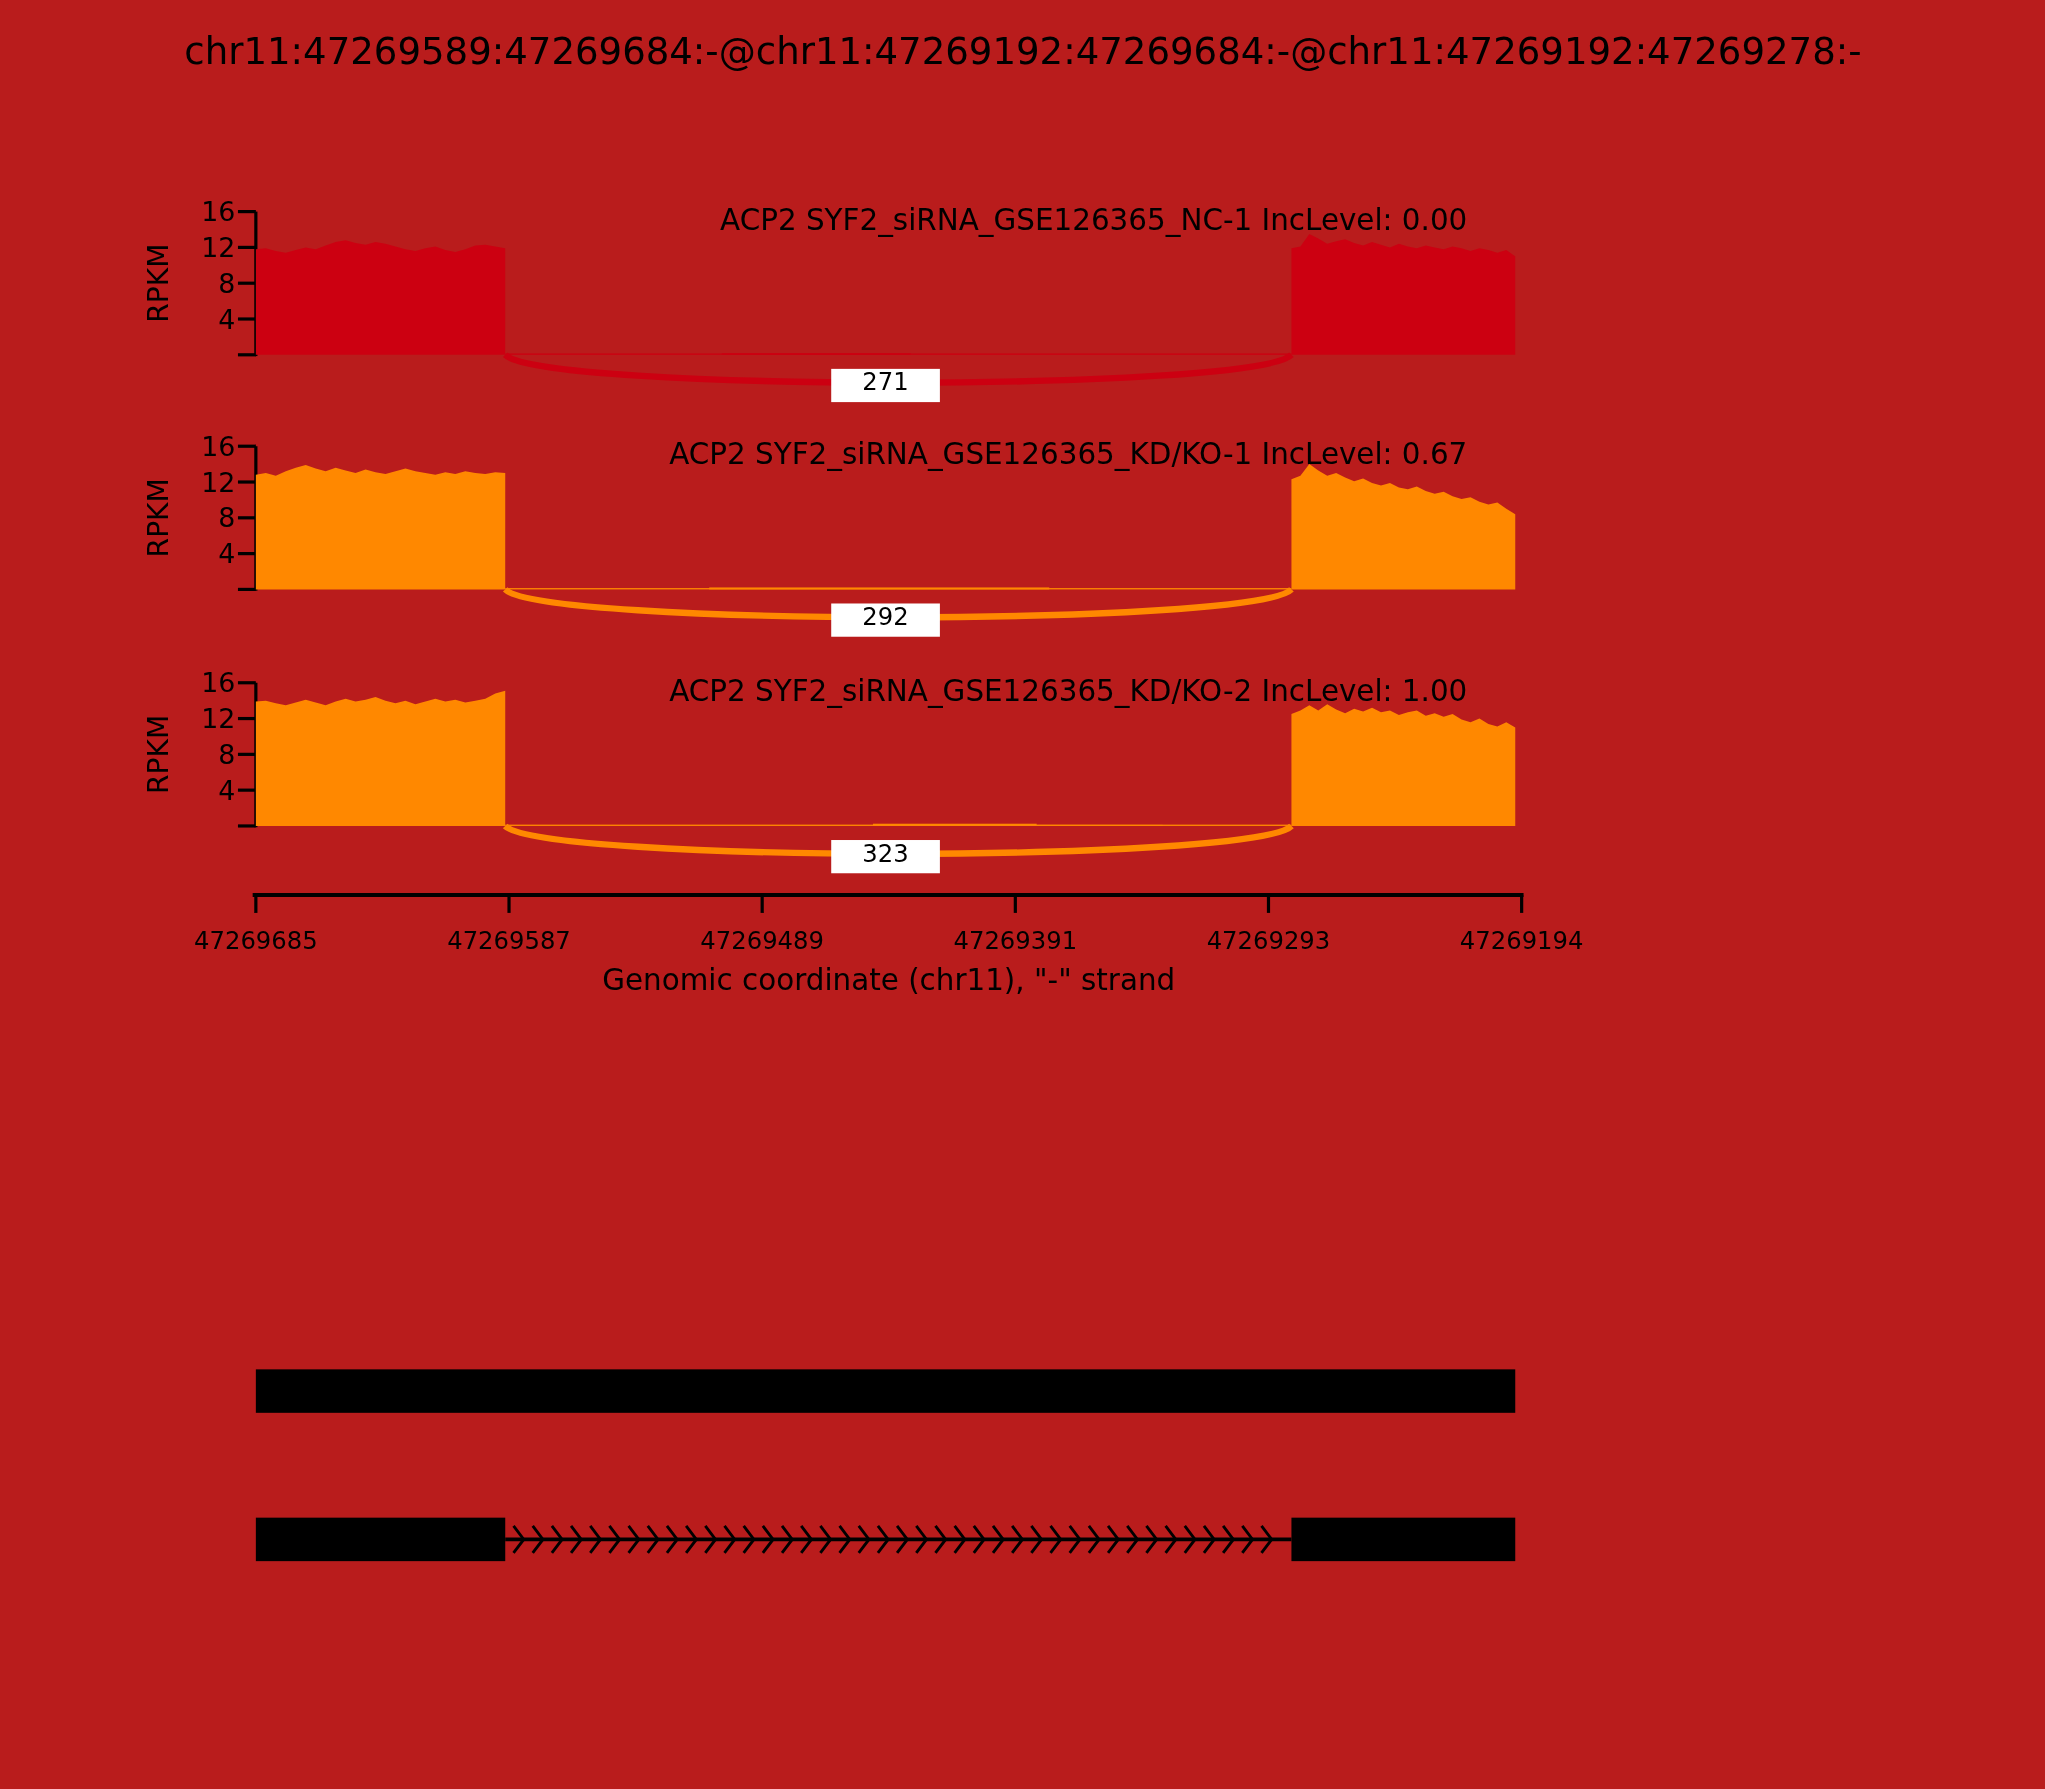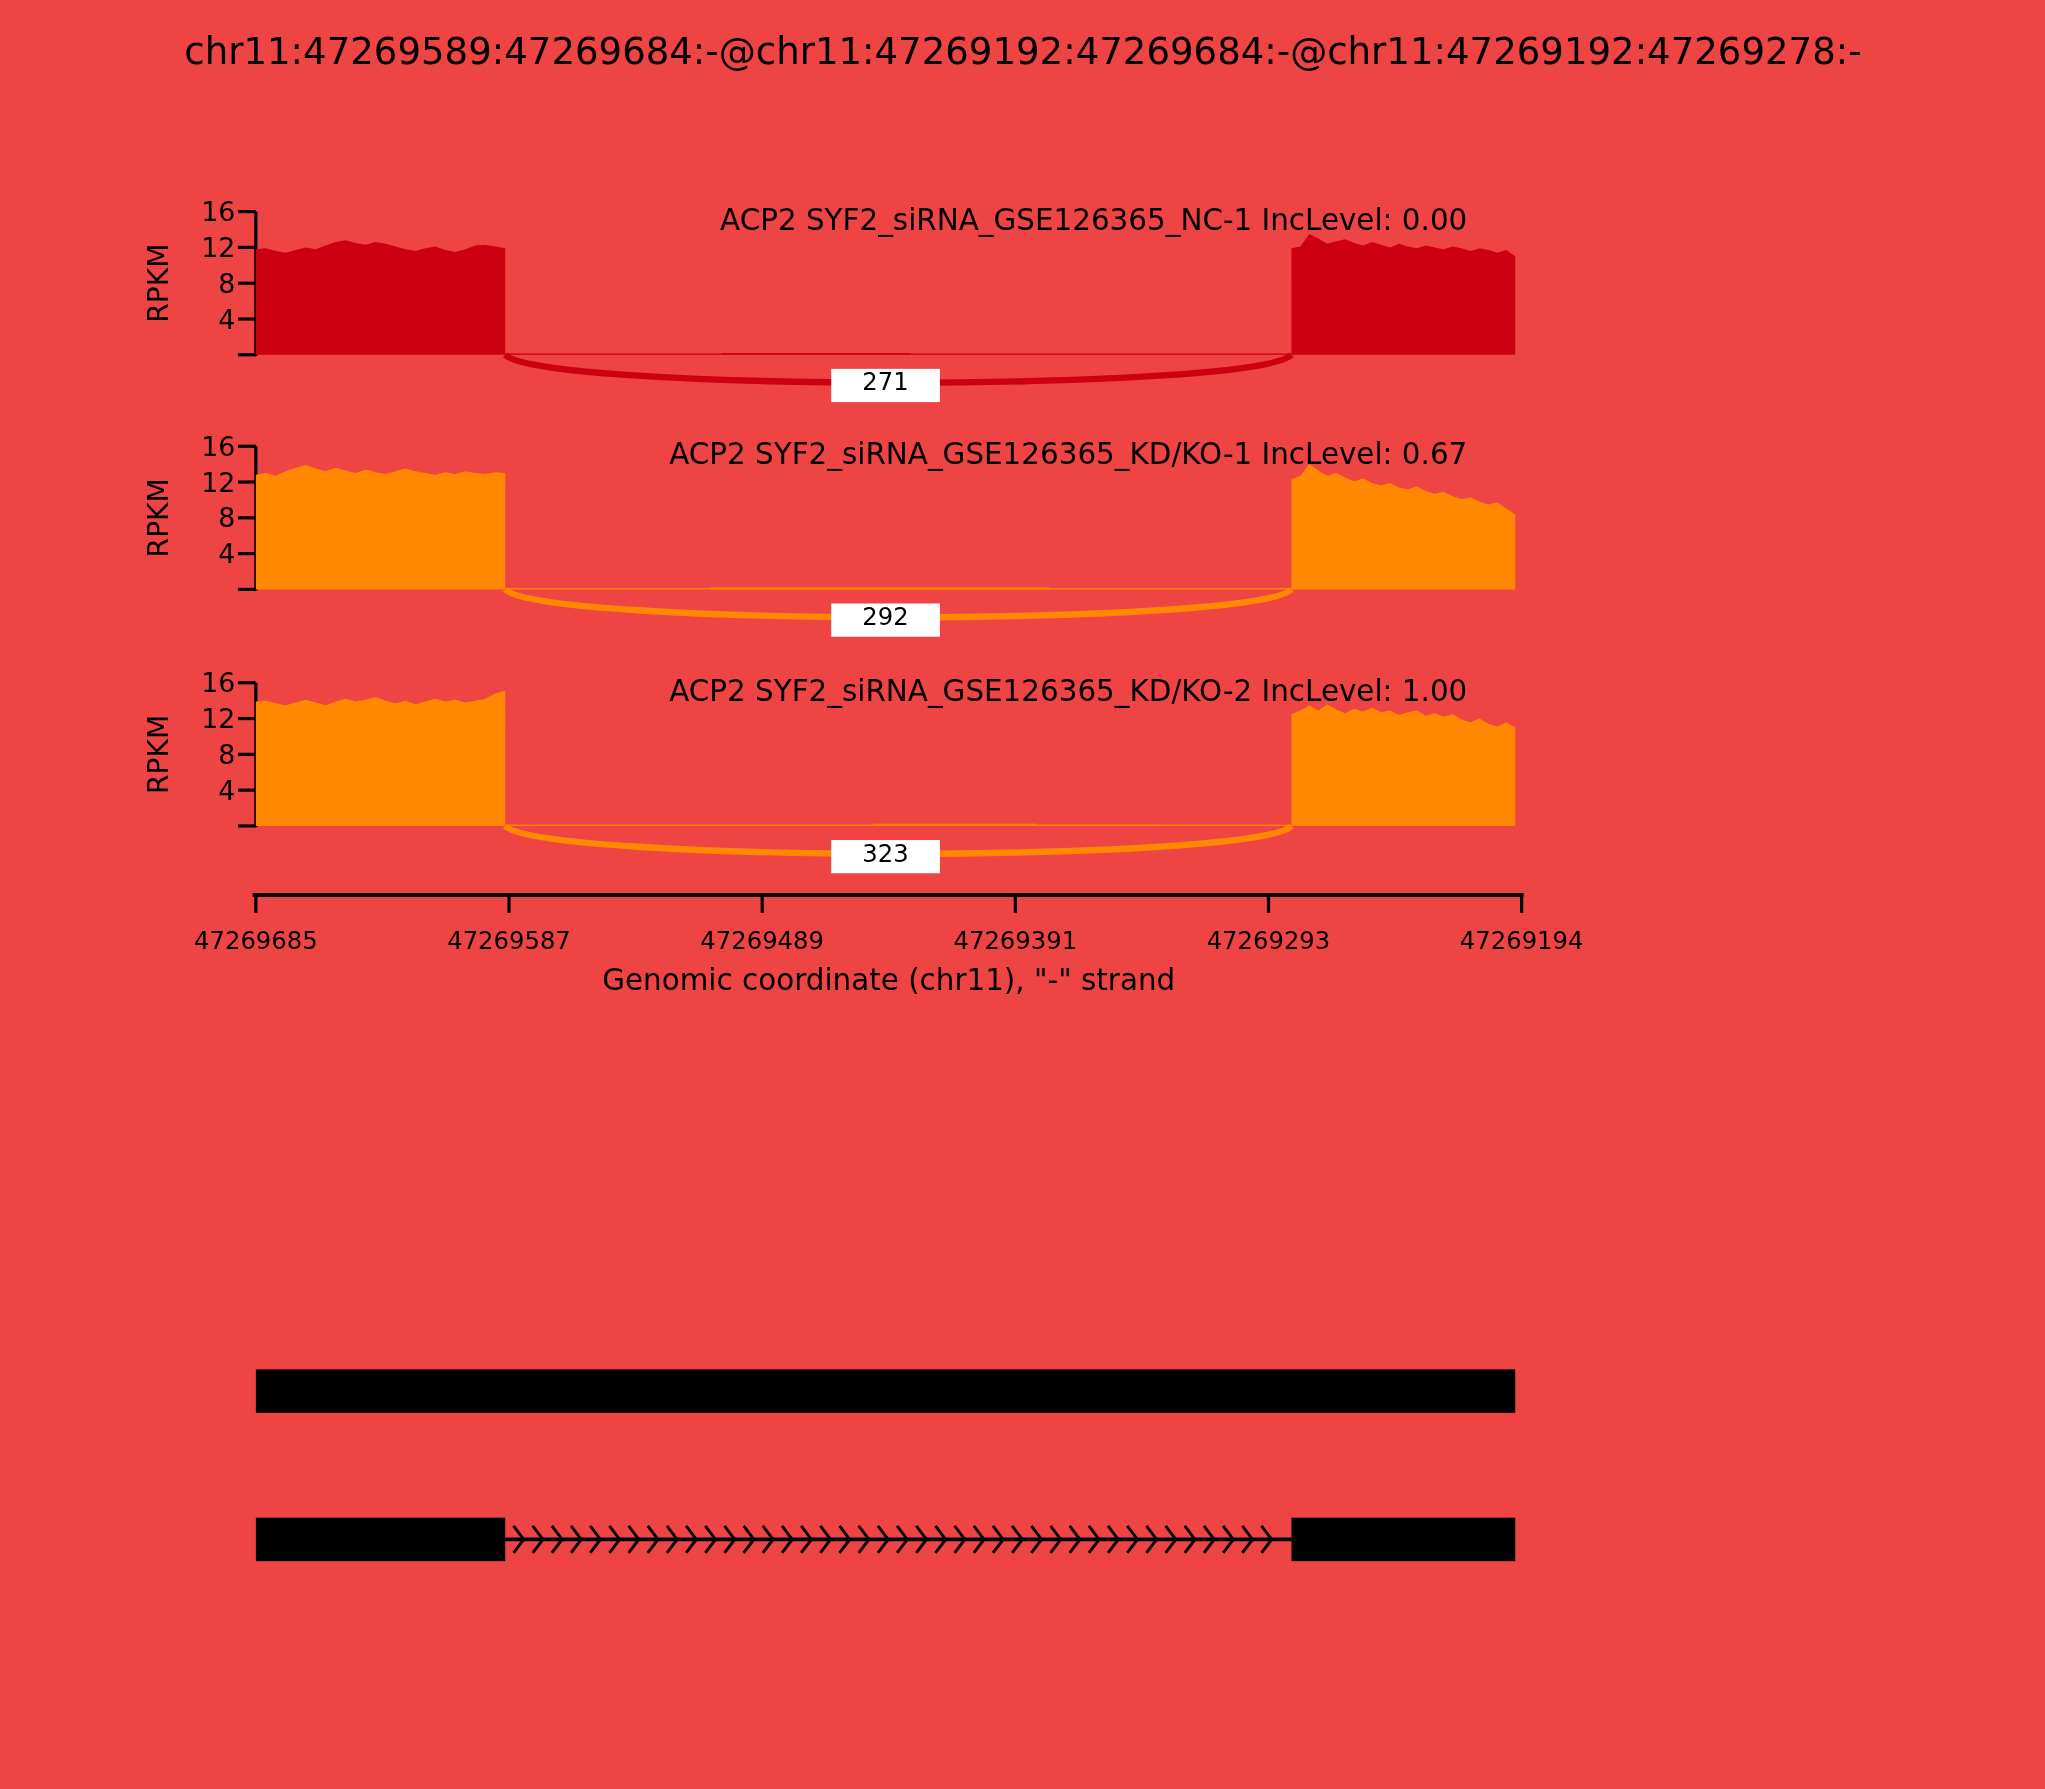--- a/index.html
+++ b/index.html
@@ -1,16 +1,16 @@
 <!DOCTYPE html>
 <html style="font-size:10.2px"><head>
 <meta charset="utf-8">
 <style>
   html,body{margin:0;padding:0;background:#ffffff;}
-  .canvas{position:relative;width:2046px;height:1790px;background:#ef4444;overflow:hidden;}
+  .canvas{position:relative;width:2046px;height:1790px;background:#b91c1c;overflow:hidden;}
   svg{position:absolute;top:0;left:0;}
   text{font-family:"DejaVu Sans", sans-serif;fill:#000000;}
   .title{font-size:58px;}
   .track-label{font-size:46px;}
   .ytick{font-size:42px;}
   .ylab{font-size:44px;}
   .xtick{font-size:38px;}
   .xlab{font-size:46px;}
   .count{font-size:38px;}
 </style>

